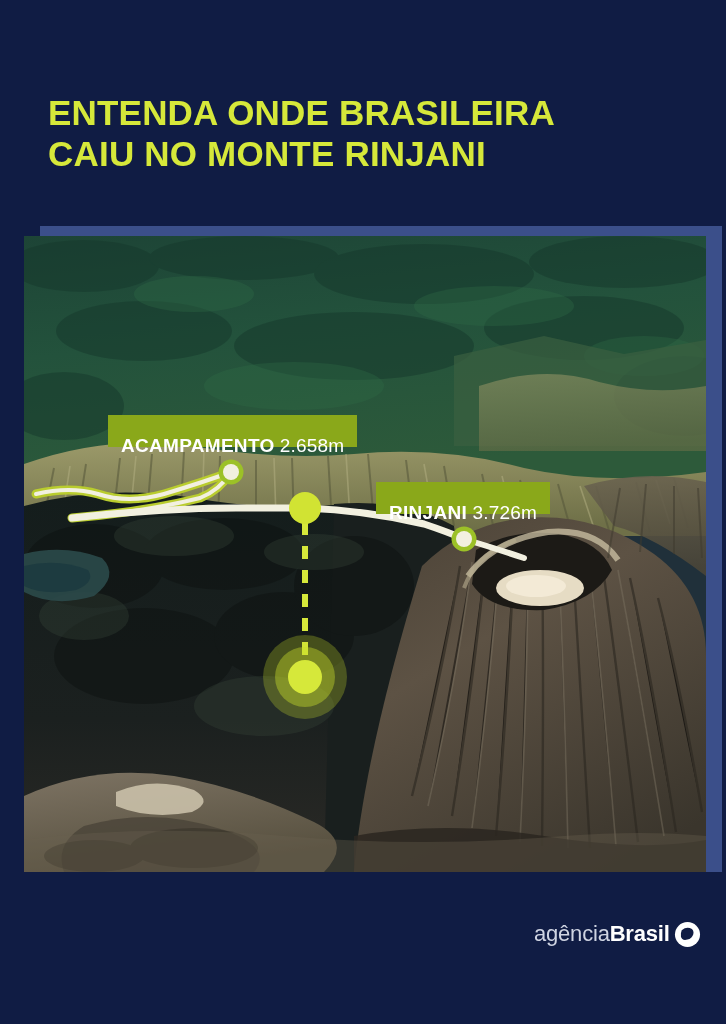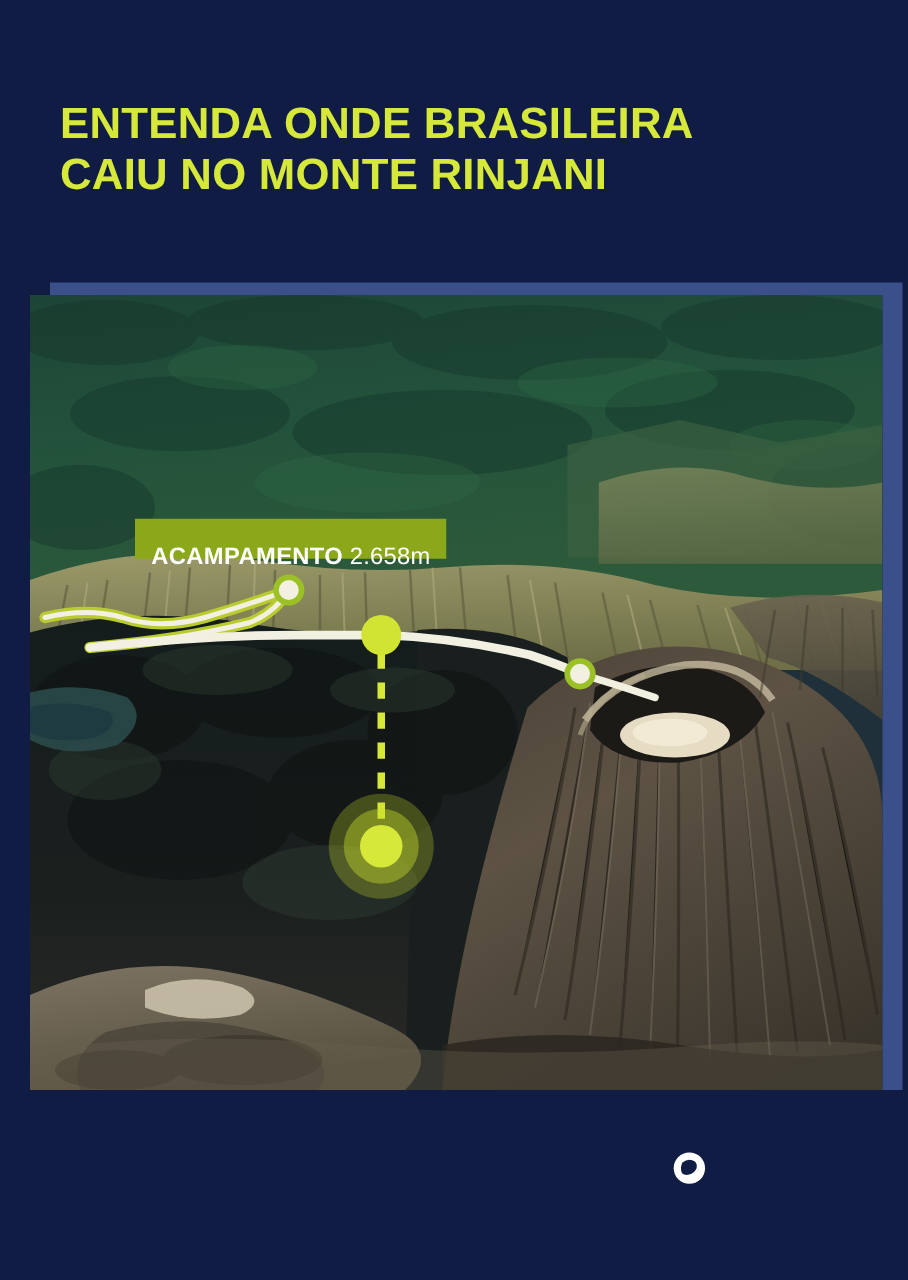--- a/index.html
+++ b/index.html
@@ -5,21 +5,21 @@
   * { margin:0; padding:0; box-sizing:border-box; }
   html, body {
     width:726px; height:1024px;
     background:#101c44;
     font-family:"Liberation Sans", sans-serif;
     overflow:hidden;
   }
   .page { position:relative; width:726px; height:1024px; background:#101c44; }
 
   
-  .title-block { position:absolute; left:48px; top:78px; width:620px; }
+  .title-block { position:absolute; left:48px; top:92px; width:620px; }
   .title-line {
     display:block;
     color:#d6e83a;
     font-size:35px;
     font-weight:bold;
     letter-spacing:0.2px;
     line-height:41px;
     text-transform:uppercase;
     white-space:nowrap;
   }
@@ -273,22 +273,29 @@
       <circle cx="440" cy="303" r="12.5" fill="#9cc127"></circle>
       <circle cx="440" cy="303" r="8" fill="#f2f0e0"></circle>
     </svg>
   </div>
 
   <div class="pill" id="pill-camp">
     <span class="nm">ACAMPAMENTO</span>
     <span class="alt">2.658m</span>
   </div>
 
+  <div class="pill" id="pill-peak">
+    <span class="nm">RINJANI</span>
+    <span class="alt">3.726m</span>
+  </div>
 
 
   <div class="logo">
+    <div class="logo-text">
+      <span class="lt-a">agência</span><span class="lt-b">Brasil</span>
+    </div>
     <svg class="logo-mark" viewBox="0 0 28 28">
       <circle cx="14" cy="14" r="13" fill="#ffffff"></circle>
       <path d="M8 9.5 Q13.4 5.2 18.6 8.4 Q21.6 11.4 19.2 15.6 Q16.8 19.6 11.4 19.6 Q8 19.6 7.2 16.4 Q6.6 12.6 8 9.5 Z" fill="#101c44"></path>
     </svg>
   </div>
 
 </div>
 
 </body></html>

